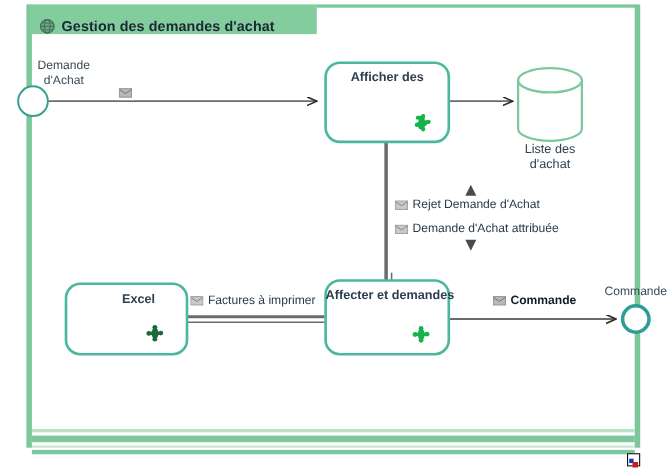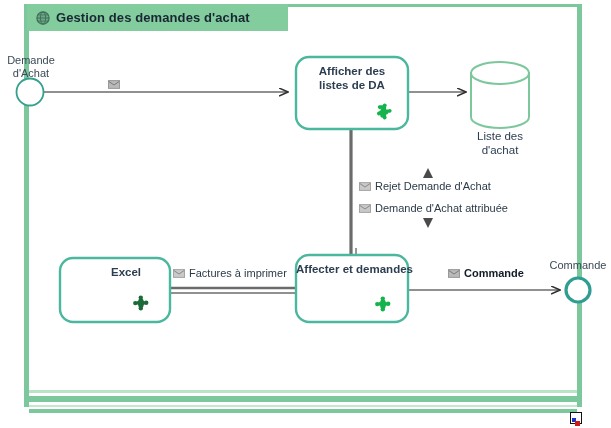--- a/index.html
+++ b/index.html
@@ -26,21 +26,21 @@
 
   
   .pool-header {
     position: absolute;
     left: 27px;
     top: 4px;
     width: 261px;
     height: 27px;
     background: #82cc9e;
     display: flex;
-    align-items: center;
+    align-items: flex-end;
     padding-left: 9px;
     box-sizing: border-box;
   }
   .pool-title {
     font-size: 13px;
     font-weight: bold;
     color: #1a2633;
     letter-spacing: 0.1px;
     margin-left: 6px;
     white-space: nowrap;
@@ -208,32 +208,31 @@
     <svg class="globe-icon" viewBox="0 0 16 16">
       <circle cx="8" cy="8" r="7" fill="#6aa886" stroke="#3f6b54" stroke-width="1.3"></circle>
       <ellipse cx="8" cy="8" rx="3" ry="7" fill="none" stroke="#3f6b54" stroke-width="1"></ellipse>
       <line x1="1" y1="8" x2="15" y2="8" stroke="#3f6b54" stroke-width="1"></line>
       <line x1="2" y1="4.5" x2="14" y2="4.5" stroke="#3f6b54" stroke-width="0.8"></line>
       <line x1="2" y1="11.5" x2="14" y2="11.5" stroke="#3f6b54" stroke-width="0.8"></line>
     </svg>
     <span class="pool-title">Gestion des demandes d'achat</span>
   </div>
 
-  <div class="lbl evt" style="left:0px; top:54px; width:62px;">
+  <div class="lbl evt" style="left:0px; top:54px; width:62px;padding-left:27px;">
     <div>Demande</div>
     <div>d'Achat</div>
   </div>
 
   <div class="lbl evt" style="left:541px; top:259px; width:74px; text-align:center;">
     <div>Commande</div>
   </div>
 
   <div class="lbl taskname" style="left:296px; top:64px; width:112px;">
     <div>Afficher des</div>
-    <div>listes de DA</div>
   </div>
   <div class="puzzle" style="left:372px; top:103px;">
     <svg viewBox="0 0 20 20" width="20" height="20">
       <path d="M7.4,2.2 h3.4 a1.9,1.9 0 1 1 3.3,1.6 v2.6 h2.3 a1.9,1.9 0 1 1 1.3,3.3 h-3.6 v3.6
                a1.9,1.9 0 1 1 -3.3,1.3 v-2.6 h-2.6 a1.9,1.9 0 1 1 -1.5,-3.3 h2.5 v-3.3
                a1.9,1.9 0 1 1 -1.8,-3.2 z" fill="#14b34c"></path>
       <path d="M10.6,5.2 c1.7,0 3,1.2 3,2.4 c0,1.3 2.6,0.5 2.6,2.3 c0,1.6 -2.6,1.1 -2.6,2.6
                c0,1.4 -1.2,2.3 -2.7,2.3 c-1.6,0 -2.6,-1 -2.6,-2.3 c0,-1.5 -2.7,-1 -2.7,-2.6
                c0,-1.7 2.7,-1 2.7,-2.3 c0,-1.3 1.2,-2.4 2.3,-2.4 z" fill="#14b34c"></path>
     </svg>

